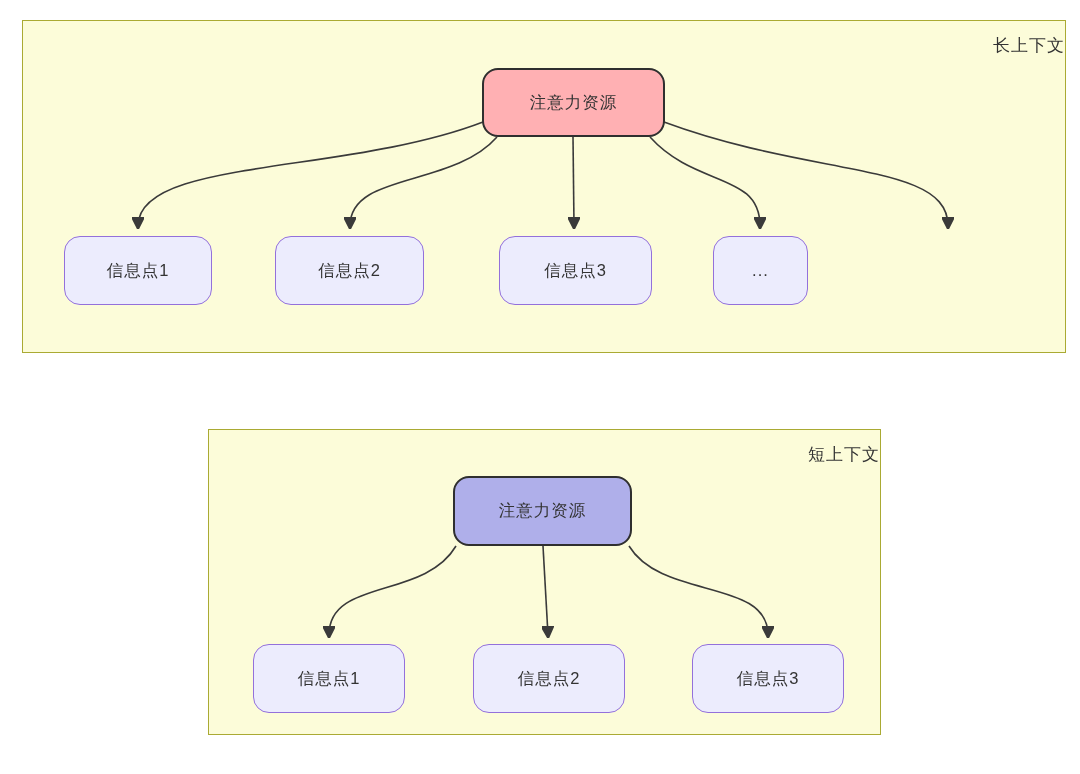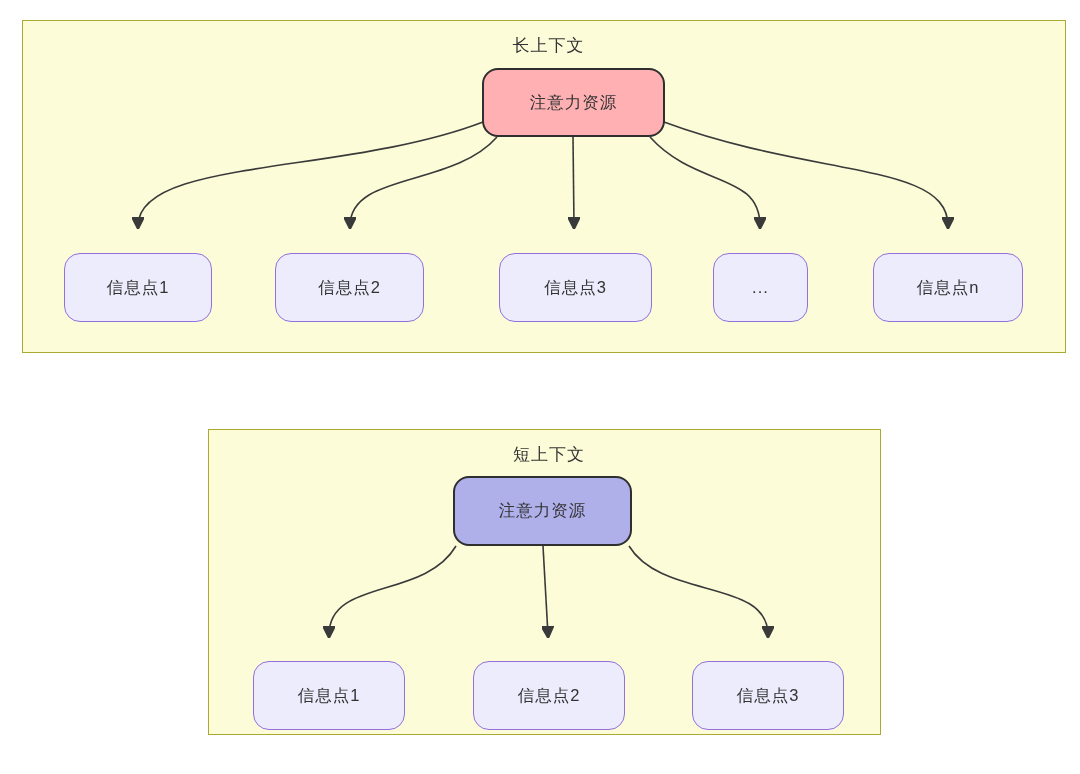--- a/index.html
+++ b/index.html
@@ -25,21 +25,21 @@
   .edges path{fill:none;stroke:var(--edge-color);stroke-width:1.6px;}
   .edges .arrowhead{fill:var(--edge-color);}
   .cluster{
     position:absolute;
     background:var(--cluster-fill);
     border:1.6px solid var(--cluster-border);
     box-sizing:border-box;
   }
   .cluster-title{
     position:absolute;left:9px;right:0;top:13px;
-    text-align:center;
+    text-align:right;
     font-size:17px;
     letter-spacing:1px;
     color:var(--text-color);
   }
   .node{
     position:absolute;
     box-sizing:border-box;
     display:flex;align-items:center;justify-content:center;
     font-size:16.5px;
     letter-spacing:1px;
@@ -48,21 +48,20 @@
     border-radius:16px;
   }
   .node.root{
     border:2.5px solid var(--root-border);
   }
   .node.root.long{background:var(--long-root-fill);}
   .node.root.short{background:var(--short-root-fill);}
   .node.info{
     background:var(--node-fill);
     border:1.6px solid var(--node-border);
-    margin-top:17px;
   }
 </style>
 </head>
 <body>
 
 <div class="canvas">
 
   <section class="cluster" style="left:22px;top:20px;width:1044px;height:333px;">
     <div class="cluster-title">长上下文</div>
   </section>
@@ -88,21 +87,20 @@
     <path d="M543,546 L548,635" marker-end="url(#arrow)"></path>
     <path d="M629,546 C662,600 768,578 768,635" marker-end="url(#arrow)"></path>
   </svg>
 
   <div class="node root long" style="left:482px;top:68px;width:183px;height:69px;">注意力资源</div>
 
   <div class="node info" style="left:64px;top:236px;width:148px;height:69px;">信息点1</div>
   <div class="node info" style="left:275px;top:236px;width:149px;height:69px;">信息点2</div>
   <div class="node info" style="left:499px;top:236px;width:153px;height:69px;">信息点3</div>
   <div class="node info" style="left:713px;top:236px;width:95px;height:69px;">...</div>
-  <div class="node info" style="left:873px;top:236px;width:150px;height:69px;">信息点n</div>
 
   <div class="node root short" style="left:453px;top:476px;width:179px;height:70px;">注意力资源</div>
 
   <div class="node info" style="left:253px;top:644px;width:152px;height:69px;">信息点1</div>
   <div class="node info" style="left:473px;top:644px;width:152px;height:69px;">信息点2</div>
   <div class="node info" style="left:692px;top:644px;width:152px;height:69px;">信息点3</div>
 
 </div>
 
 </body></html>

